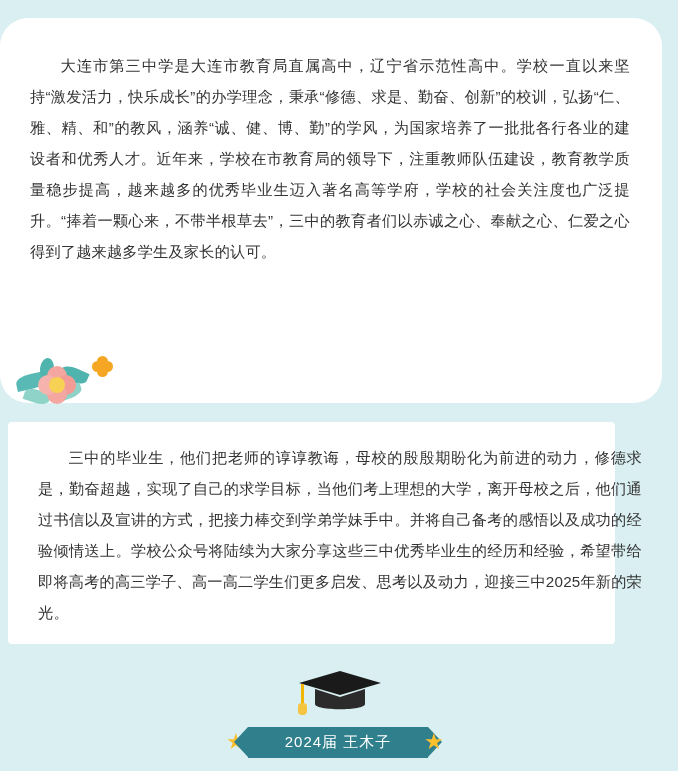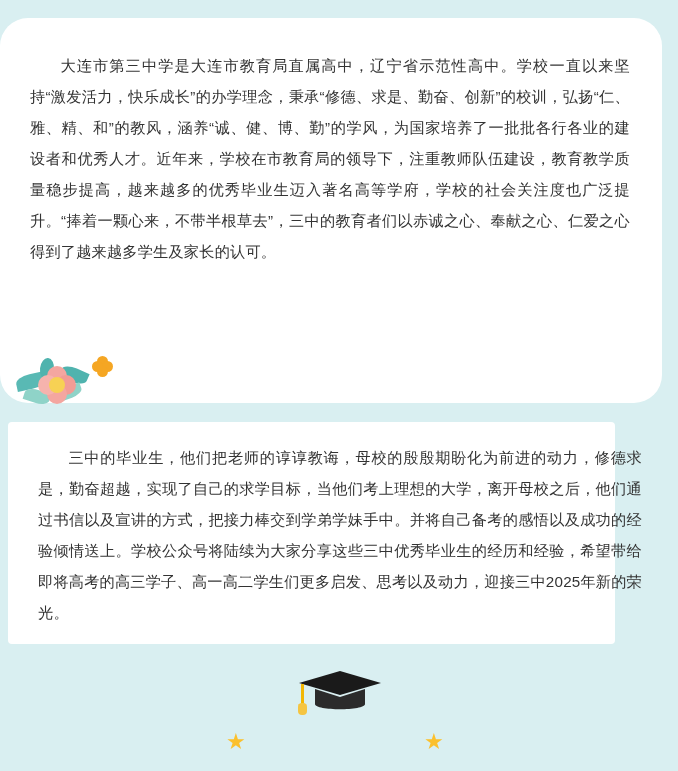--- a/index.html
+++ b/index.html
@@ -237,15 +237,18 @@
     <svg width="110" height="52" viewBox="0 0 110 52" xmlns="http://www.w3.org/2000/svg">
       <path d="M14 16 L55 4 L96 16 L55 28 Z" fill="#1a1a1a"></path>
       <path d="M30 22 L30 37 C30 44 80 44 80 37 L80 22 L55 30 Z" fill="#2b2b2b"></path>
       <rect x="16" y="17" width="3" height="20" fill="#f2b705"></rect>
       <path d="M13 37 q4 8 9 0 q-4 5 -9 0 z" fill="#f2b705"></path>
       <rect x="13" y="36" width="9" height="12" rx="4" fill="#f5c542"></rect>
     </svg>
   </div>
 
   <span class="star star-left">★</span>
+  <div class="ribbon">
+    <span>2024届 王木子</span>
+  </div>
   <span class="star star-right">★</span>
 
 </div>
 
 </body></html>

